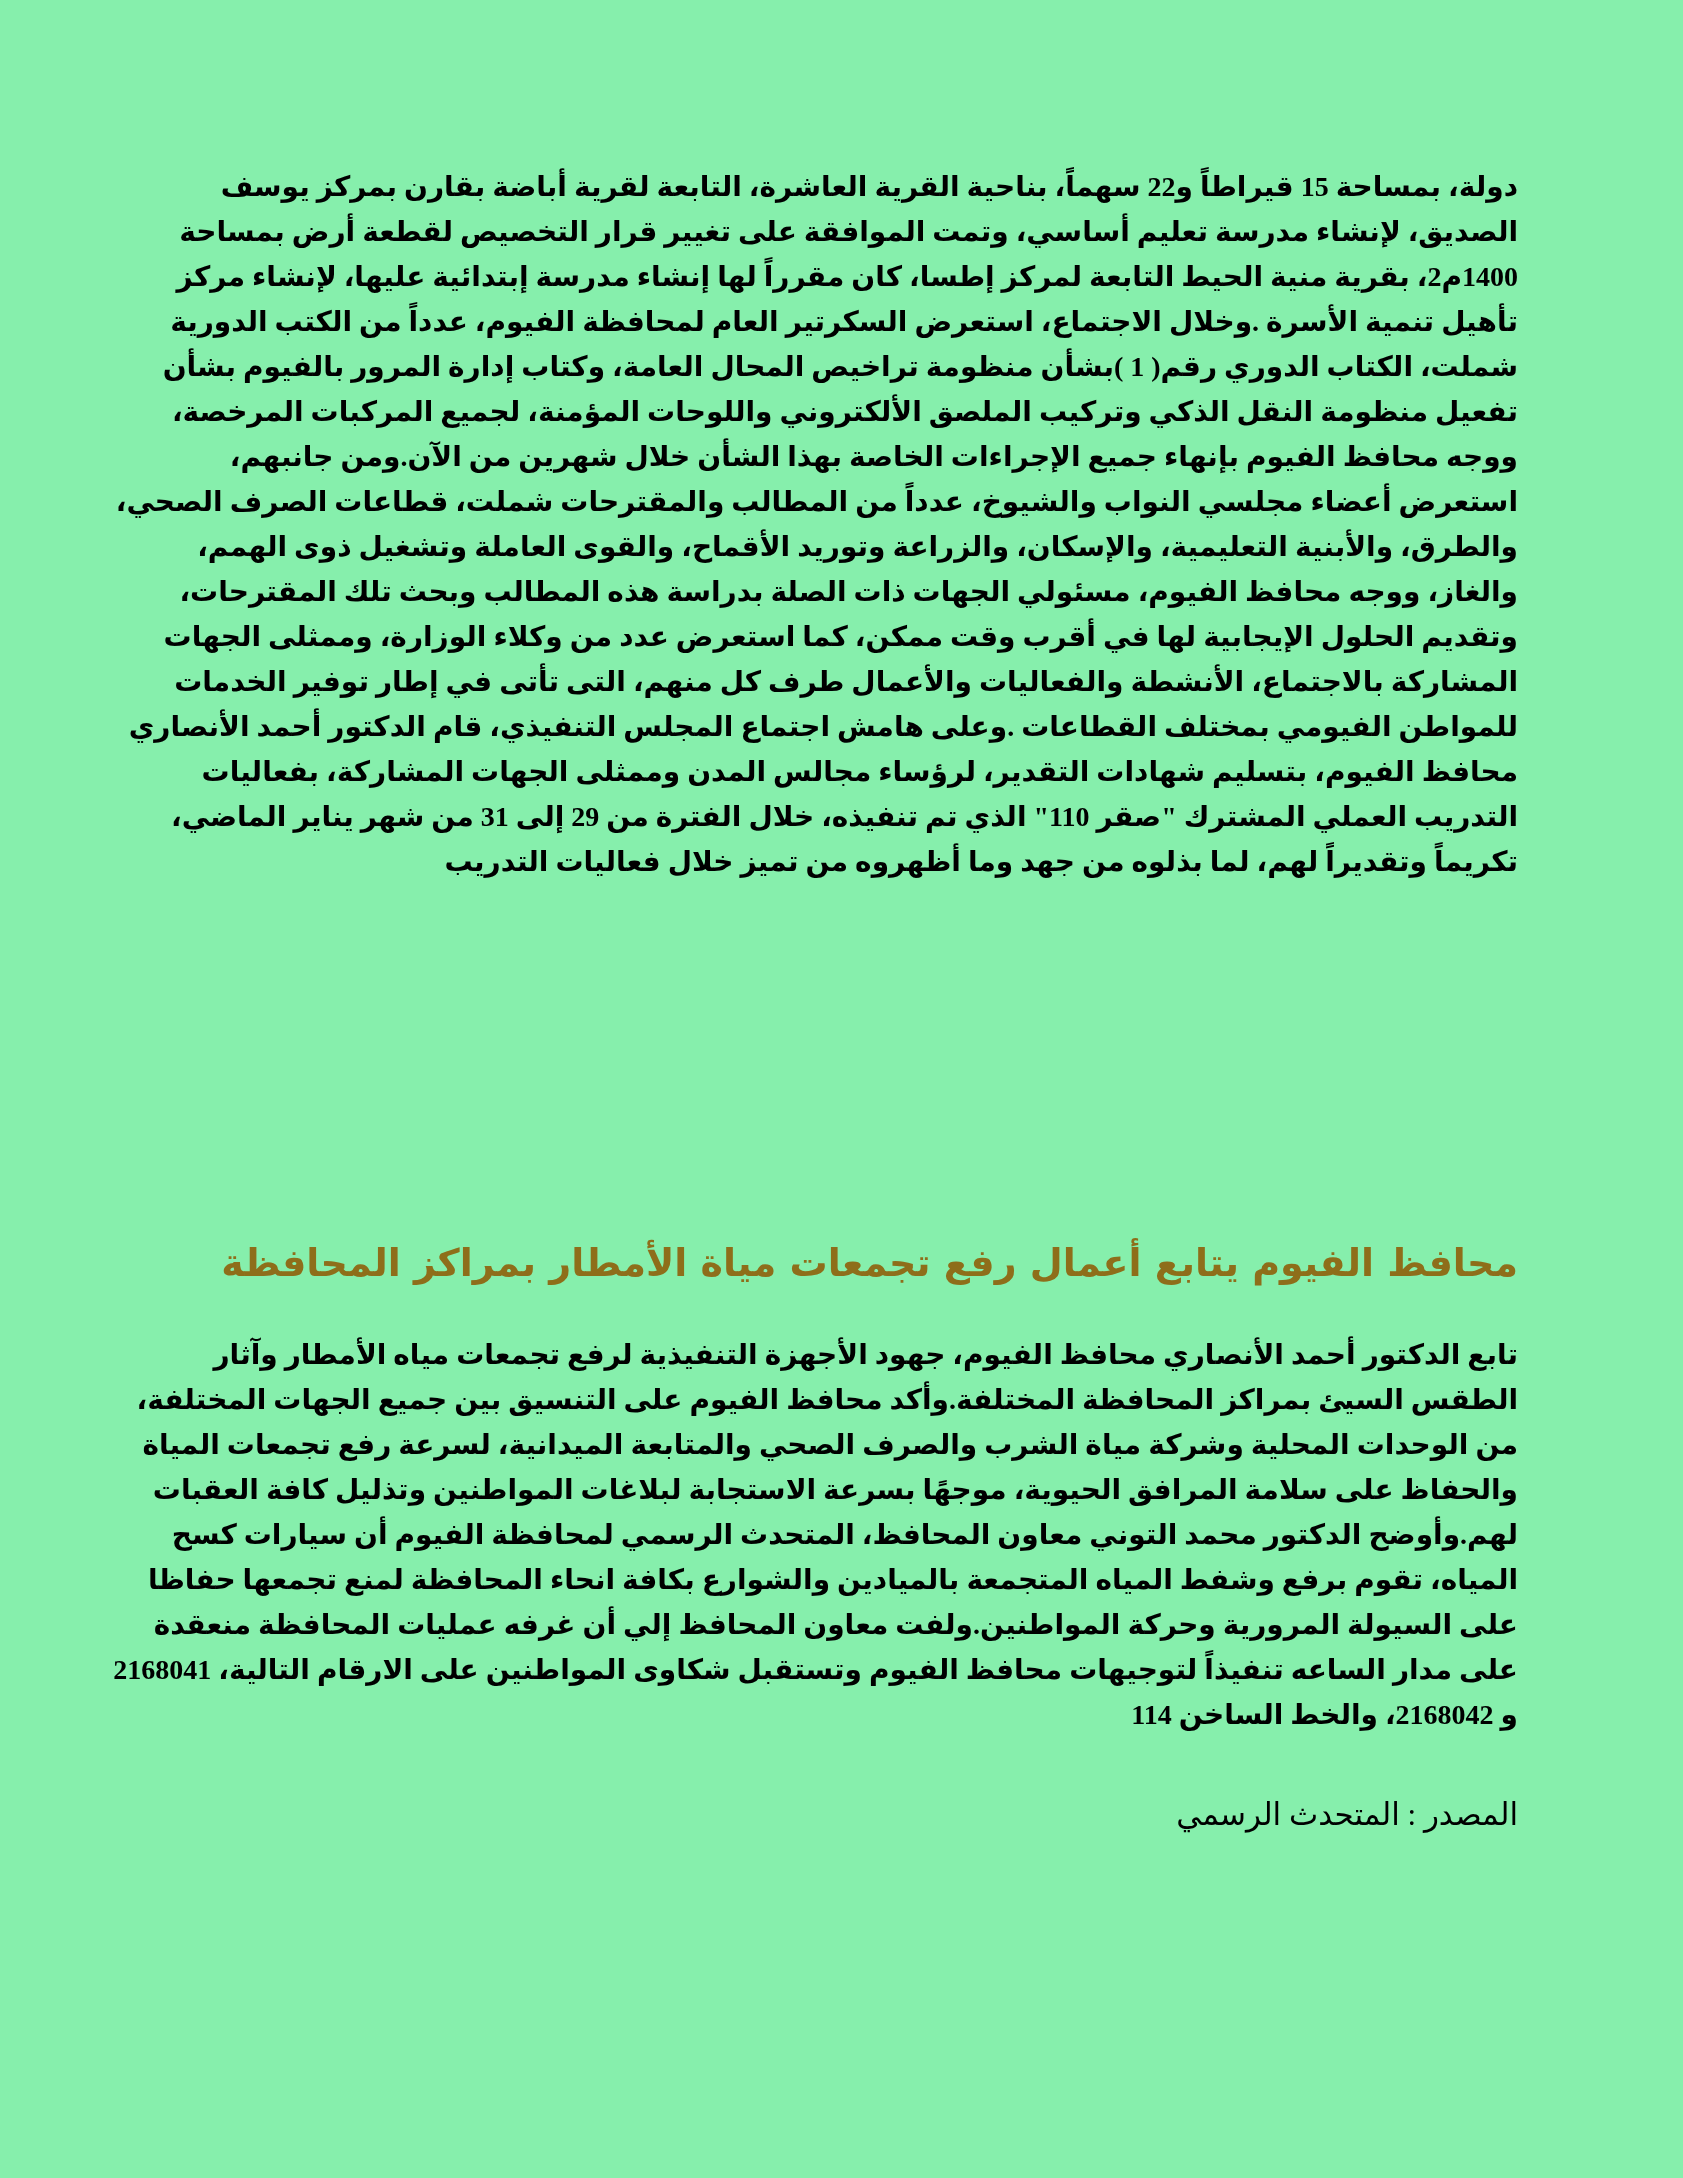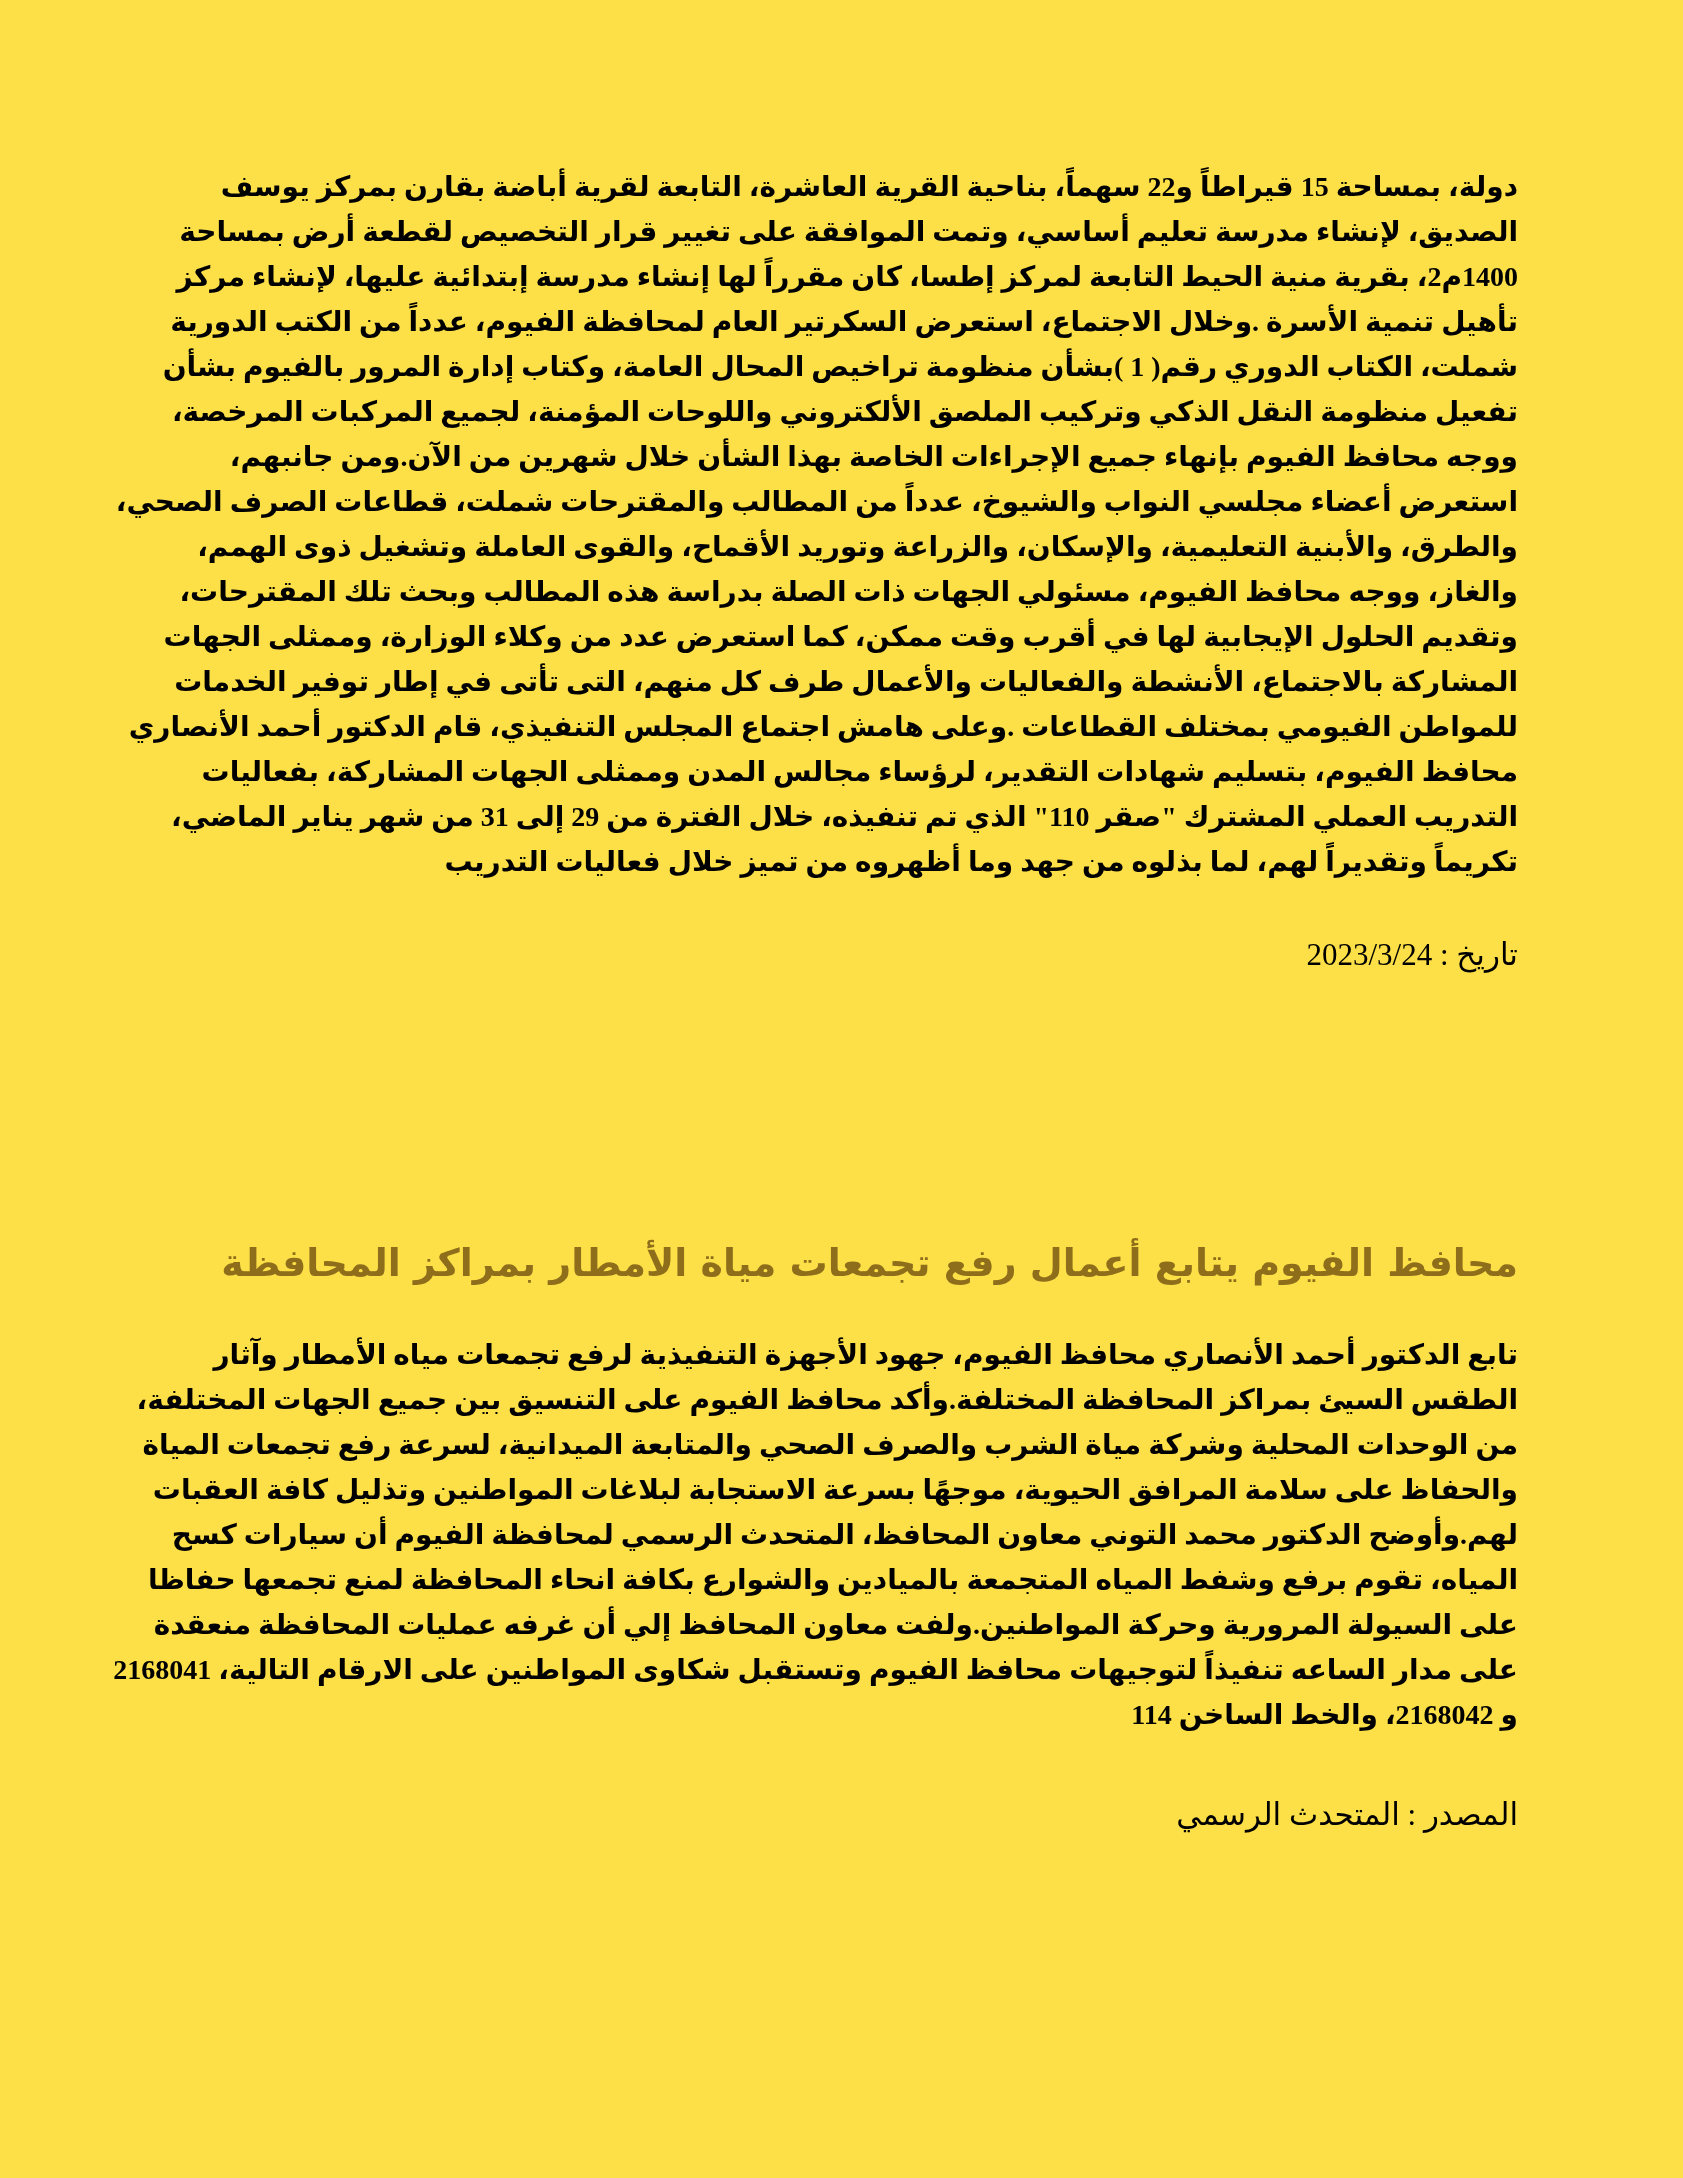--- a/index.html
+++ b/index.html
@@ -4,21 +4,21 @@
 <style>
   html, body {
     margin: 0;
     padding: 0;
     background: #ffffff;
   }
   .page {
     position: relative;
     width: 1683px;
     height: 2178px;
-    background: #fde047;
+    background: #86efac;
     direction: rtl;
     color: #000000;
     overflow: hidden;
     font-family: "Liberation Serif", "DejaVu Sans", serif;
   }
   .article {
     position: absolute;
     right: 165px;
     width: 1409px;
   }
@@ -59,21 +59,20 @@
   .article-rain .meta-source { margin-top: 55px; text-align: right; }
   .article-rain .meta-date   { margin-top: 32px; }
 </style>
 </head>
 <body>
 
 <div class="page">
 
   <section class="article article-continuation">
     <p class="body-text">دولة، بمساحة 15 قيراطاً و22 سهماً، بناحية القرية العاشرة، التابعة لقرية أباضة بقارن بمركز يوسف الصديق، لإنشاء مدرسة تعليم أساسي، وتمت الموافقة على تغيير قرار التخصيص لقطعة أرض بمساحة 1400م2، بقرية منية الحيط التابعة لمركز إطسا، كان مقرراً لها إنشاء مدرسة إبتدائية عليها، لإنشاء مركز تأهيل تنمية الأسرة .وخلال الاجتماع، استعرض السكرتير العام لمحافظة الفيوم، عدداً من الكتب الدورية شملت، الكتاب الدوري رقم( 1 )بشأن منظومة تراخيص المحال العامة، وكتاب إدارة المرور بالفيوم بشأن تفعيل منظومة النقل الذكي وتركيب الملصق الألكتروني واللوحات المؤمنة، لجميع المركبات المرخصة، ووجه محافظ الفيوم بإنهاء جميع الإجراءات الخاصة بهذا الشأن خلال شهرين من الآن.ومن جانبهم، استعرض أعضاء مجلسي النواب والشيوخ، عدداً من المطالب والمقترحات شملت، قطاعات الصرف الصحي، والطرق، والأبنية التعليمية، والإسكان، والزراعة وتوريد الأقماح، والقوى العاملة وتشغيل ذوى الهمم، والغاز، ووجه محافظ الفيوم، مسئولي الجهات ذات الصلة بدراسة هذه المطالب وبحث تلك المقترحات، وتقديم الحلول الإيجابية لها في أقرب وقت ممكن، كما استعرض عدد من وكلاء الوزارة، وممثلى الجهات المشاركة بالاجتماع، الأنشطة والفعاليات والأعمال طرف كل منهم، التى تأتى في إطار توفير الخدمات للمواطن الفيومي بمختلف القطاعات .وعلى هامش اجتماع المجلس التنفيذي، قام الدكتور أحمد الأنصاري محافظ الفيوم، بتسليم شهادات التقدير، لرؤساء مجالس المدن وممثلى الجهات المشاركة، بفعاليات التدريب العملي المشترك "صقر 110" الذي تم تنفيذه، خلال الفترة من 29 إلى 31 من شهر يناير الماضي، تكريماً وتقديراً لهم، لما بذلوه من جهد وما أظهروه من تميز خلال فعاليات التدريب</p>
-    <div class="meta-line meta-date">تاريخ : 2023/3/24</div>
   </section>
 
   <section class="article article-rain">
     <h1 class="headline" style="color: rgb(142, 110, 26);">محافظ الفيوم يتابع أعمال رفع تجمعات مياة الأمطار بمراكز المحافظة</h1>
     <p class="body-text">تابع الدكتور أحمد الأنصاري محافظ الفيوم، جهود الأجهزة التنفيذية لرفع تجمعات مياه الأمطار وآثار الطقس السيئ بمراكز المحافظة المختلفة.وأكد محافظ الفيوم على التنسيق بين جميع الجهات المختلفة، من الوحدات المحلية وشركة مياة الشرب والصرف الصحي والمتابعة الميدانية، لسرعة رفع تجمعات المياة والحفاظ على سلامة المرافق الحيوية، موجهًا بسرعة الاستجابة لبلاغات المواطنين وتذليل كافة العقبات لهم.وأوضح الدكتور محمد التوني معاون المحافظ، المتحدث الرسمي لمحافظة الفيوم أن سيارات كسح المياه، تقوم برفع وشفط المياه المتجمعة بالميادين والشوارع بكافة انحاء المحافظة لمنع تجمعها حفاظا على السيولة المرورية وحركة المواطنين.ولفت معاون المحافظ إلي أن غرفه عمليات المحافظة منعقدة على مدار الساعه تنفيذاً لتوجيهات محافظ الفيوم وتستقبل شكاوى المواطنين على الارقام التالية، 2168041 و 2168042، والخط الساخن 114</p>
     <div class="meta-line meta-source">المصدر : المتحدث الرسمي</div>
   </section>
 
 </div>
 

